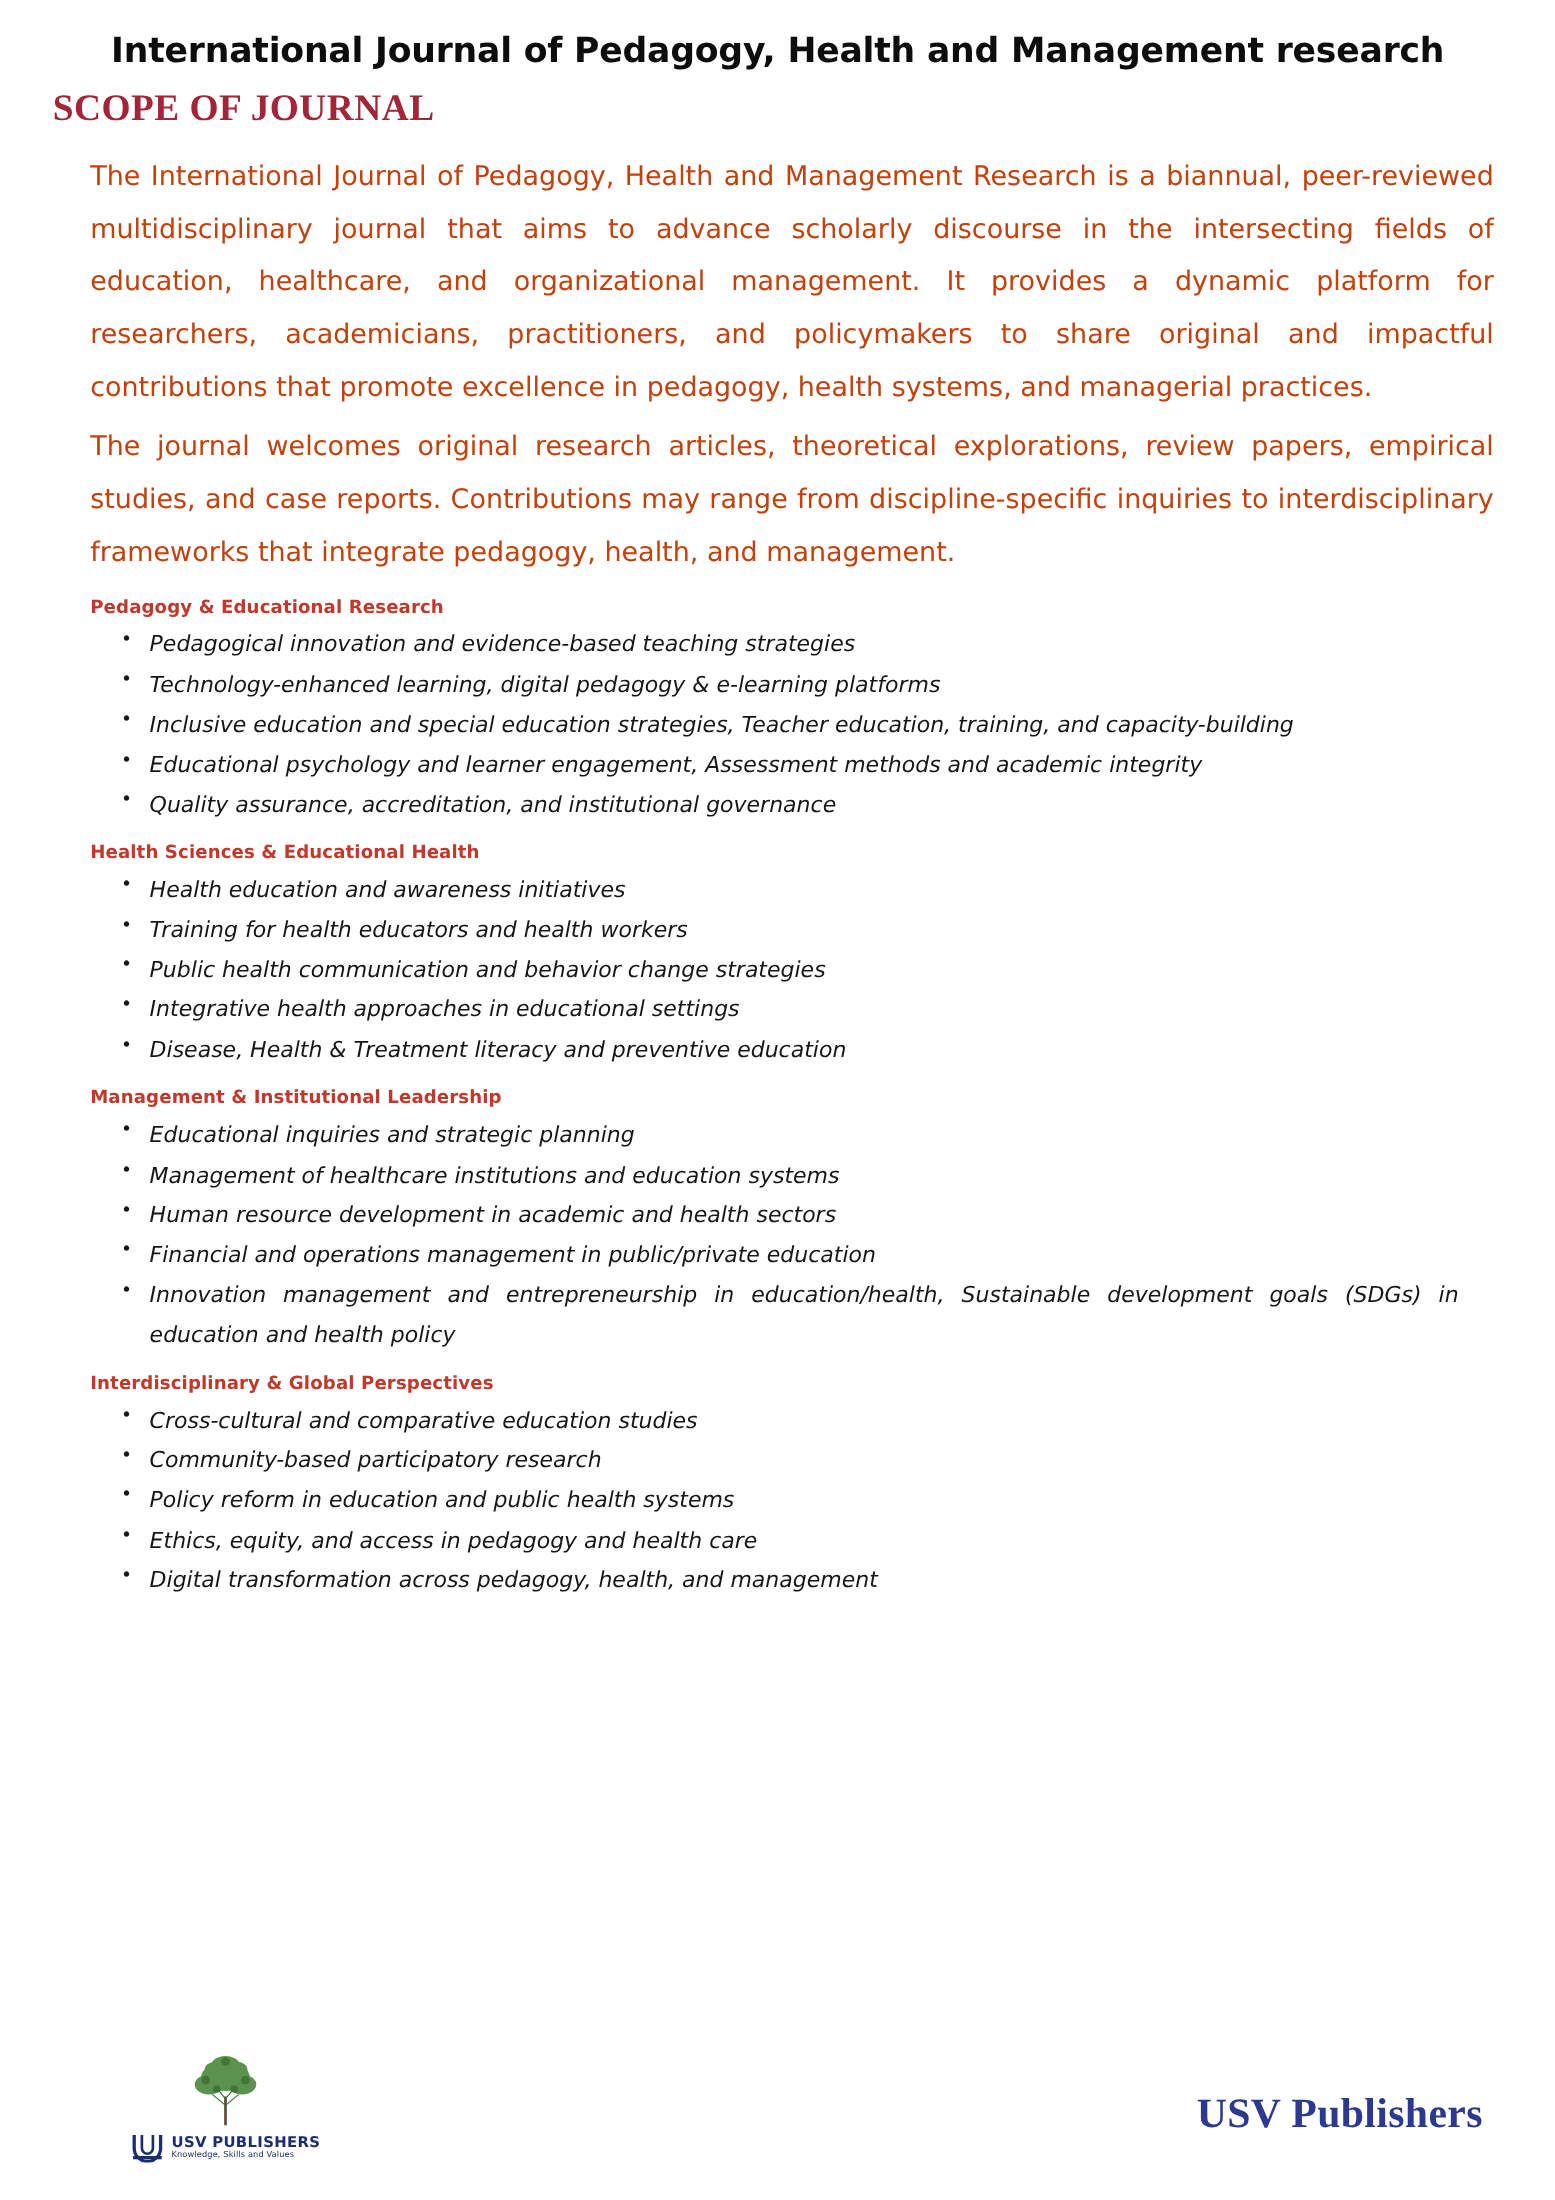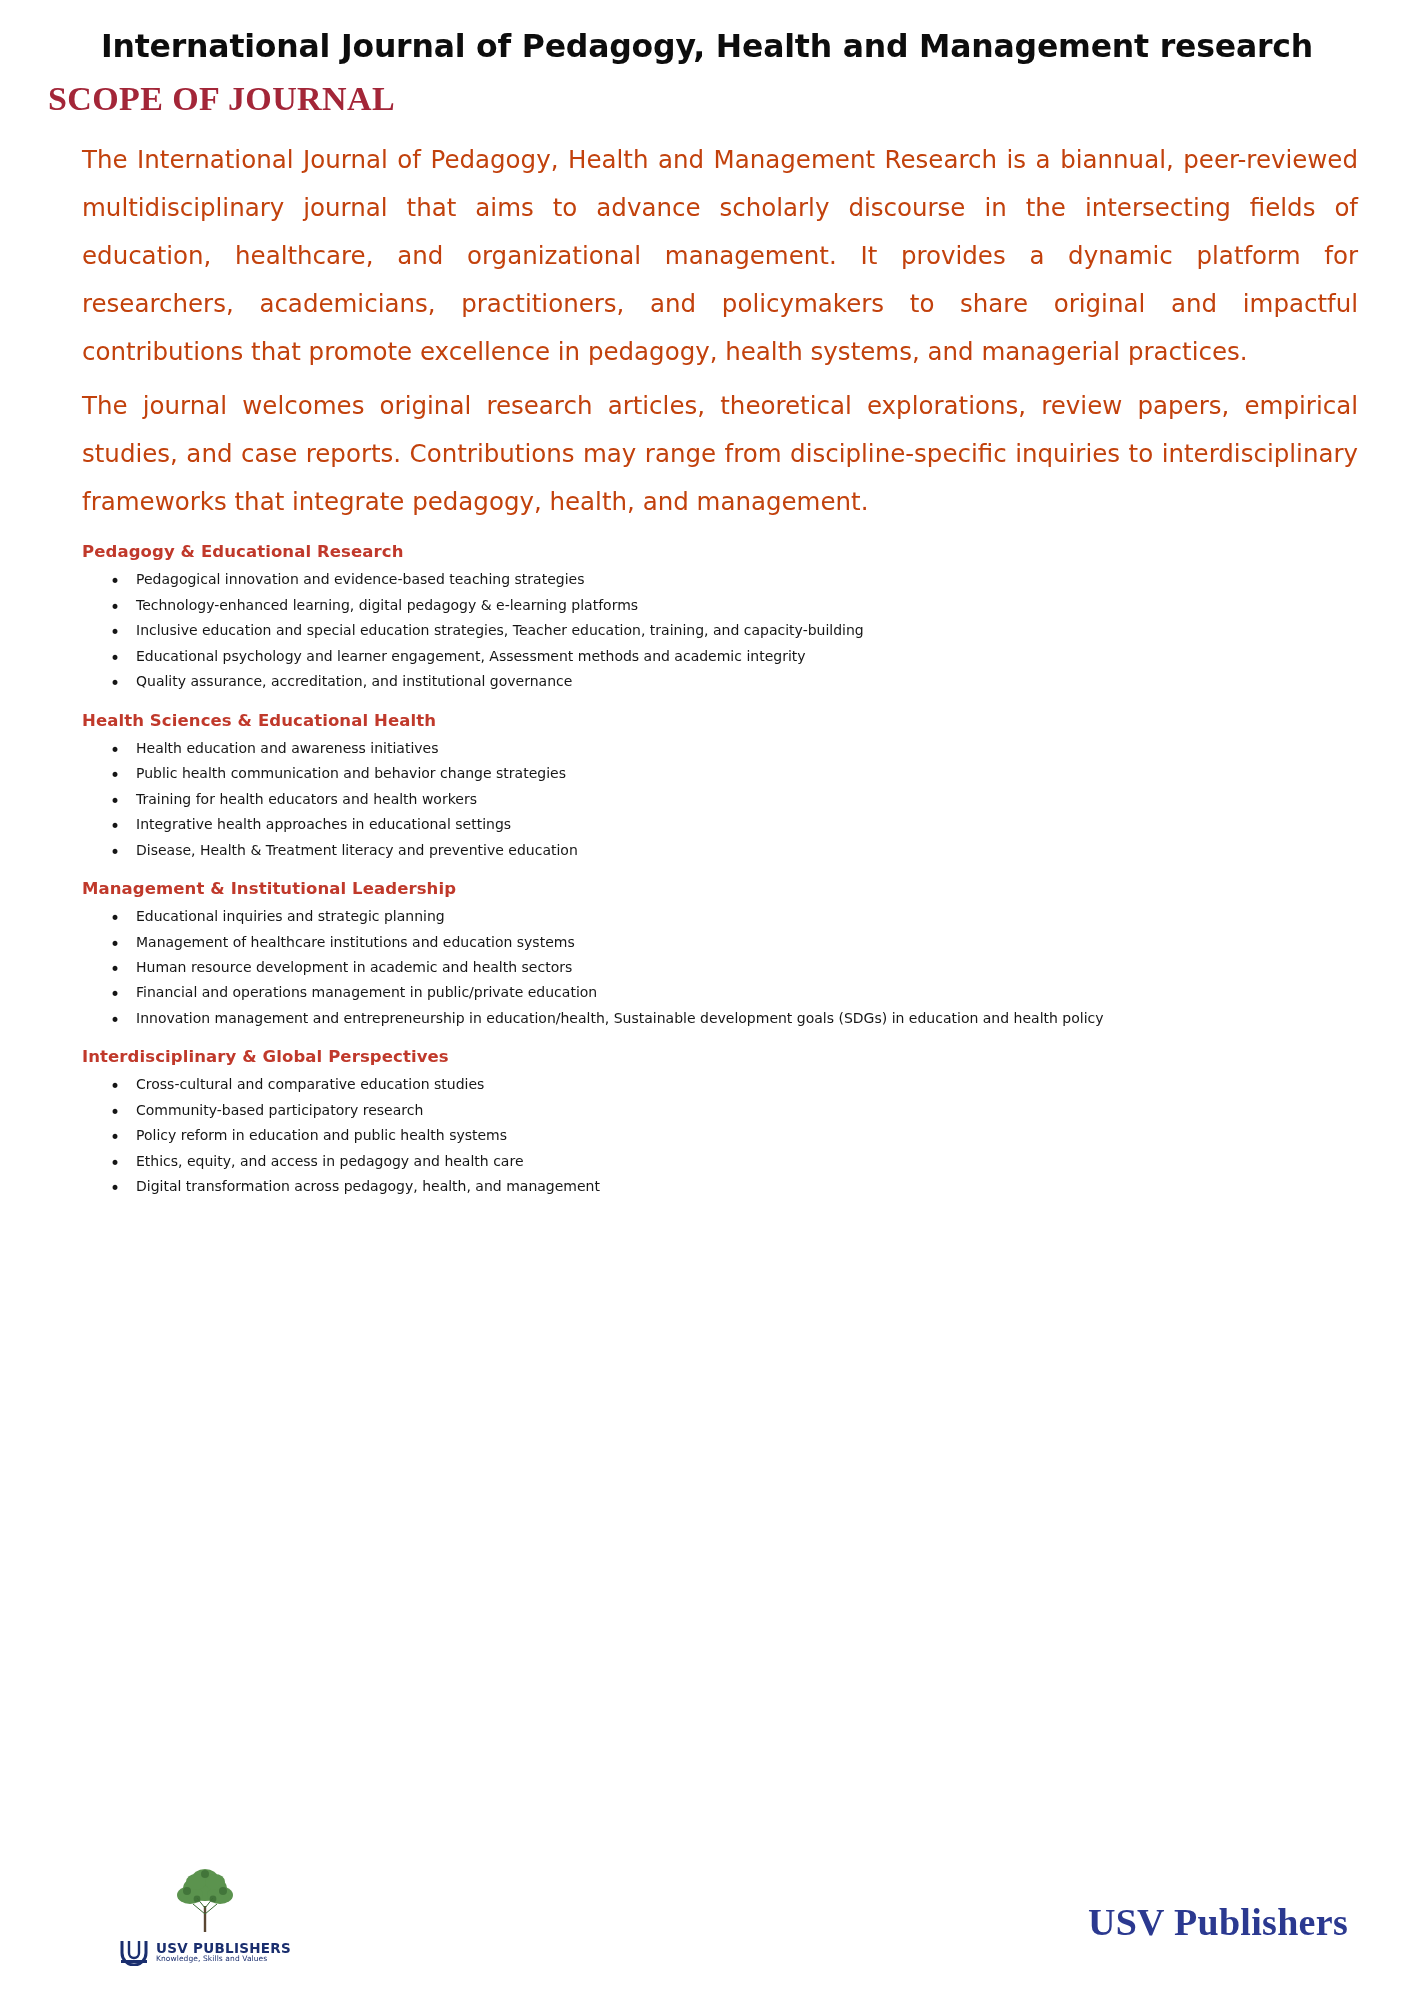--- a/index.html
+++ b/index.html
@@ -60,26 +60,27 @@
     margin: 16px 0 6px 34px;
     letter-spacing: 0.1px;
   }
   ul.topics {
     margin: 0 0 0 0;
     padding: 0 40px 0 86px;
     list-style: none;
   }
   ul.topics li {
     position: relative;
-    font-size: 14px;
+    font-size: 20px;
     line-height: 1.82;
     color: #161616;
     text-align: justify;
     text-justify: inter-word;
     padding-left: 2px;
+    font-style: italic;
   }
   ul.topics li::before {
     content: "\2022";
     position: absolute;
     left: -24px;
     top: -1px;
     font-size: 17px;
     color: #161616;
   }
   ul.topics li.wrap {
@@ -158,22 +159,22 @@
     <li>Pedagogical innovation and evidence-based teaching strategies</li>
     <li>Technology-enhanced learning, digital pedagogy &amp; e-learning platforms</li>
     <li>Inclusive education and special education strategies, Teacher education, training, and capacity-building</li>
     <li>Educational psychology and learner engagement, Assessment methods and academic integrity</li>
     <li>Quality assurance, accreditation, and institutional governance</li>
   </ul>
 
   <div class="section-head">Health Sciences &amp; Educational Health</div>
   <ul class="topics">
     <li>Health education and awareness initiatives</li>
+    <li>Training for health educators and health workers</li>
     <li>Public health communication and behavior change strategies</li>
-    <li>Training for health educators and health workers</li>
     <li>Integrative health approaches in educational settings</li>
     <li>Disease, Health &amp; Treatment literacy and preventive education</li>
   </ul>
 
   <div class="section-head">Management &amp; Institutional Leadership</div>
   <ul class="topics">
     <li>Educational inquiries and strategic planning</li>
     <li>Management of healthcare institutions and education systems</li>
     <li>Human resource development in academic and health sectors</li>
     <li>Financial and operations management in public/private education</li>

